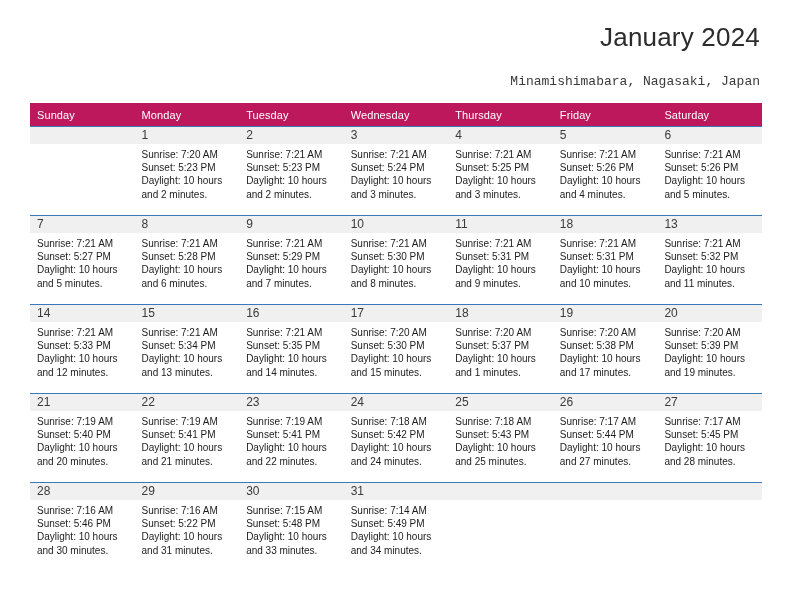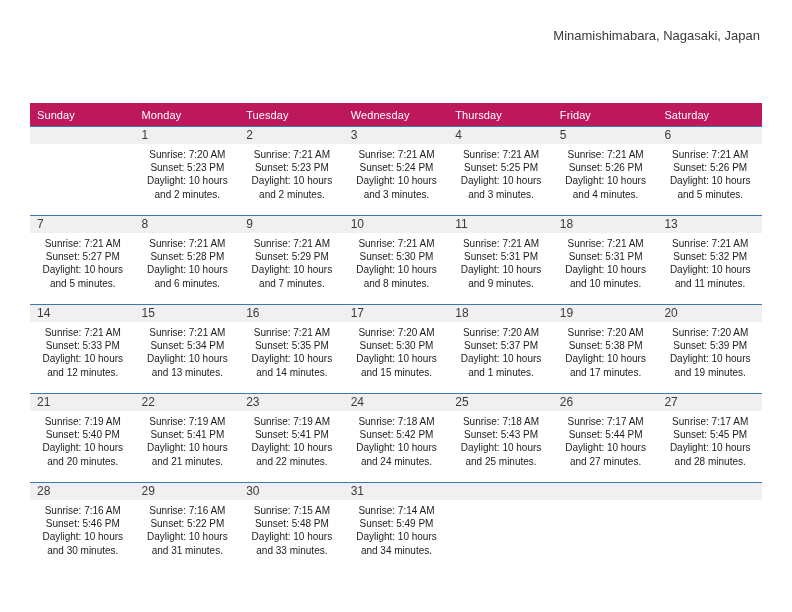--- a/index.html
+++ b/index.html
@@ -72,21 +72,22 @@
     color: #2b2b2b;
     font-weight: normal;
     line-height: 30px;
     margin: 0;
     letter-spacing: 0.2px;
   }
   .cal-subtitle {
     font-size: 13px;
     color: #3a3a3a;
     line-height: 18px;
-    margin-top: 5px;
+    margin-top: 21px;
+    font-family: Liberation Mono, monospace;
   }
 
   
   .calendar {
     position: absolute;
     left: 30px;
     top: 103px;
     width: 732px;
     border-collapse: collapse;
     table-layout: fixed;
@@ -121,35 +122,35 @@
     box-sizing: border-box;
   }
   .daycell.empty .daynum-band {
     background: #f0f0f0;
   }
   .info {
     padding: 4px 6px 0 7px;
     font-size: 10px;
     line-height: 13.2px;
     color: #1c1c1c;
-    text-align: center;
   }
   .info div {
     white-space: nowrap;
   }
 </style>
 </head>
 <body>
 
 <div class="page">
 
   <div class="header">
 
 
     <div class="title-block">
+      <h1 class="cal-title">January 2024</h1>
       <div class="cal-subtitle">Minamishimabara, Nagasaki, Japan</div>
     </div>
 
   </div>
 
   <table class="calendar">
     <thead>
       <tr>
         <th>Sunday</th>
         <th>Monday</th>

